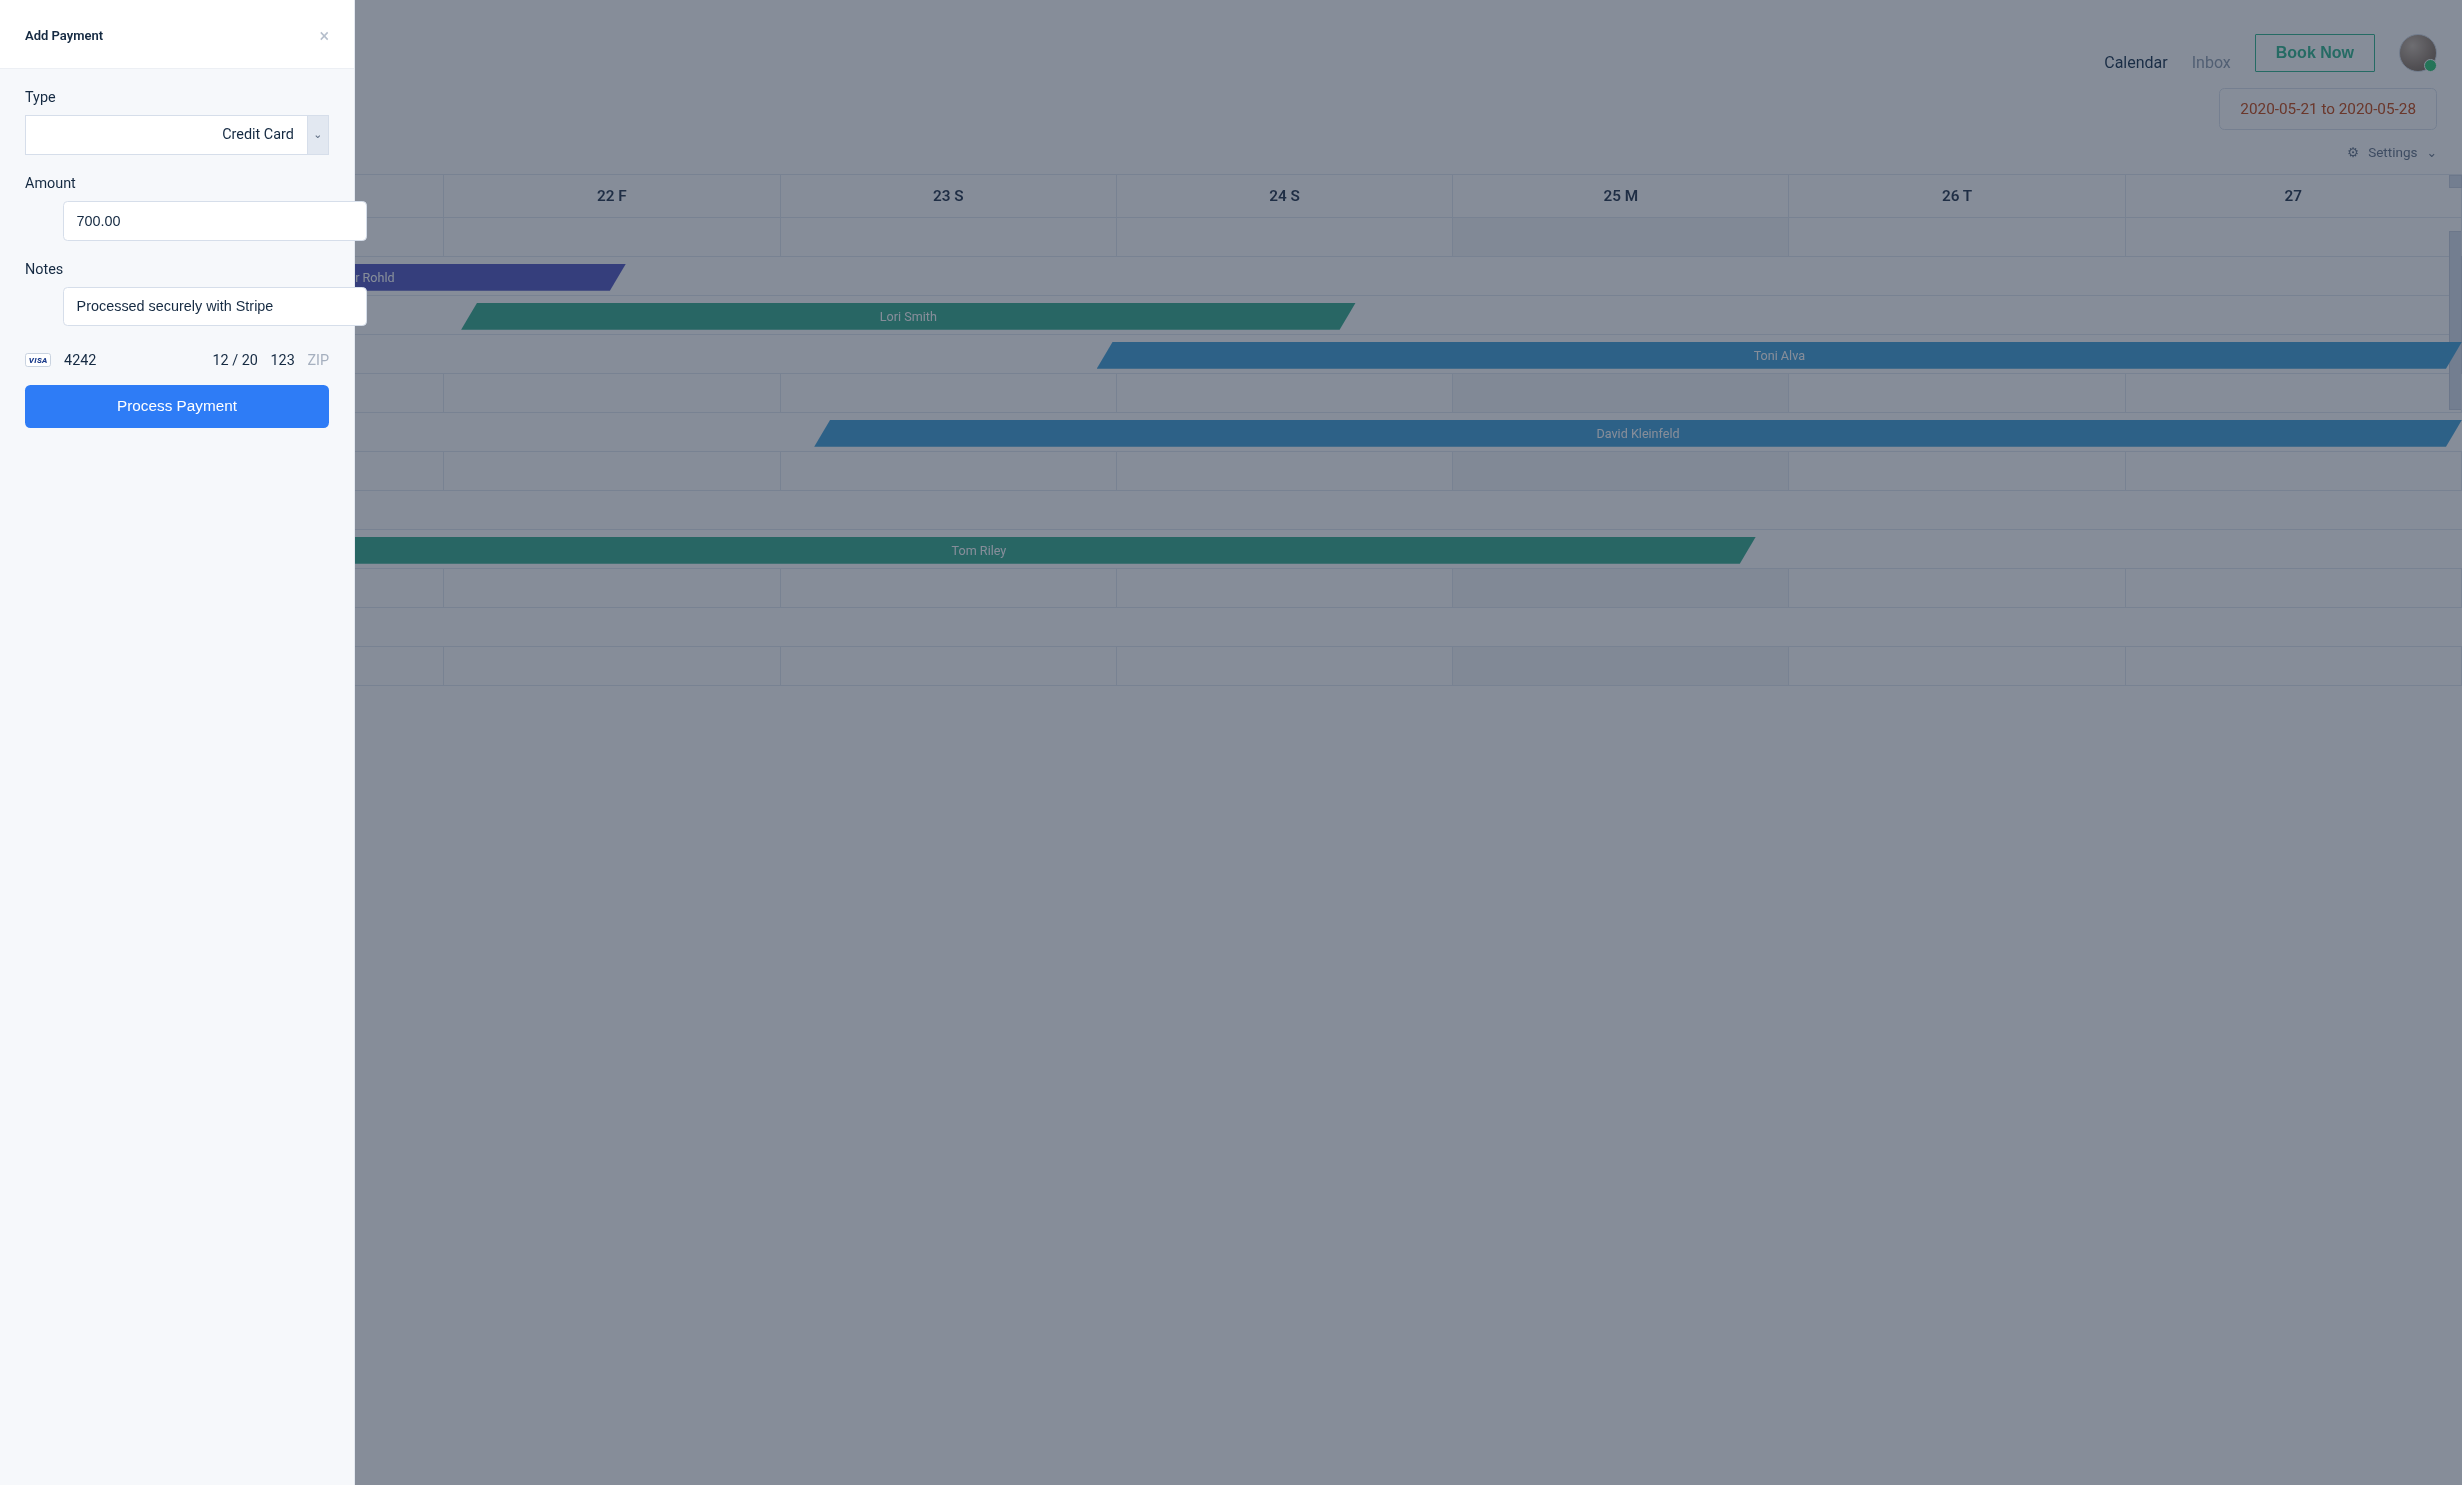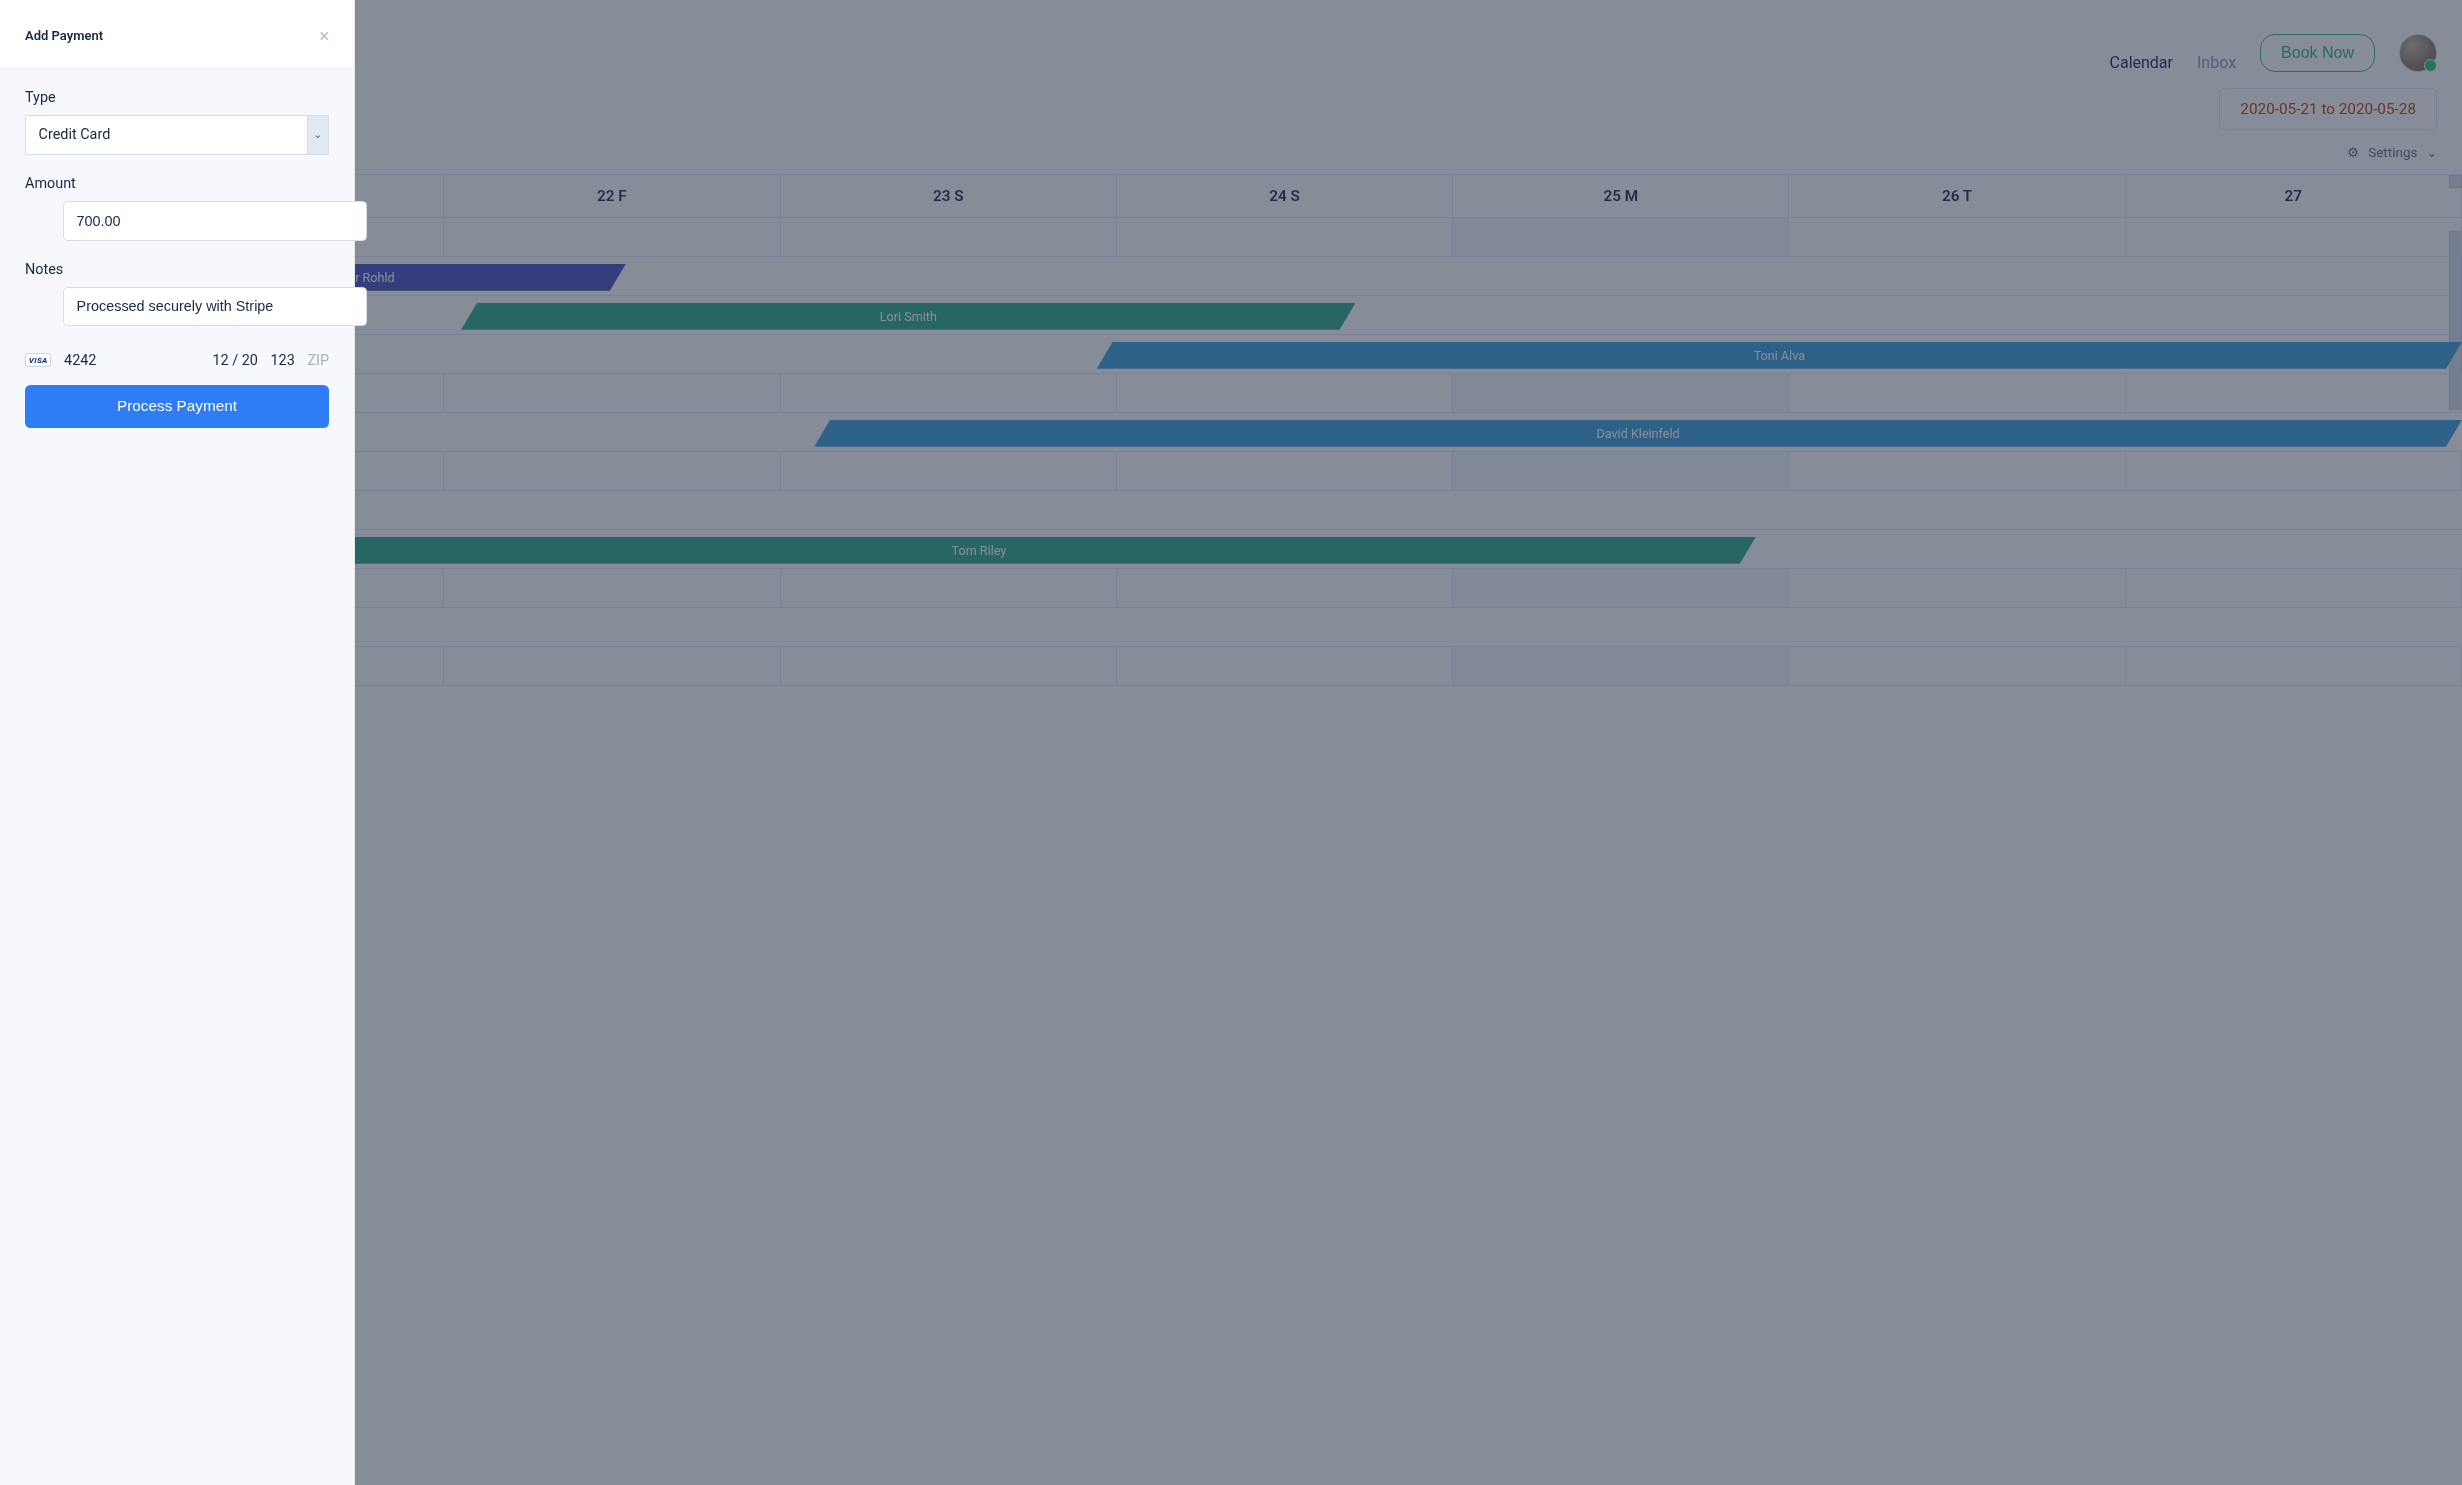--- a/index.html
+++ b/index.html
@@ -19,24 +19,25 @@
     padding: 0 25px;
     gap: 24px;
     background: #fff;
   }
   .topbar a.nav { color: #0f2a46; font-size: 16px; text-decoration: none; }
   .topbar a.nav.muted { color: #8a99ab; }
   .book-now {
     border: 0.9px solid #29b389;
     color: #29b389;
     background: #fff;
-    border-radius: 15px;
+    border-radius: 1px;
     padding: 9px 20px;
     font-size: 16px;
     cursor: pointer;
+    font-weight: bold;
   }
   .avatar {
     width: 38px; height: 38px; border-radius: 50%;
     background: radial-gradient(circle at 35% 30%, #c9b9a8 0%, #8e7a68 60%, #6b5a4a 100%);
     position: relative;
     border: 0.9px solid #d0d8e2;
   }
   .avatar::after {
     content: "";
     position: absolute; right: -0.9px; bottom: -0.9px;
@@ -153,21 +154,21 @@
   .panel-header h1 { font-size: 13px; font-weight: 600; color: #152a42; }
   .close-x { color: #b6bfcc; font-size: 18px; cursor: pointer; }
 
   .panel-body { background: #f6f8fb; padding: 20px 25px; flex: 1; }
 
   .field { margin-bottom: 20px; }
   .label { color: #152a42; font-size: 14.4px; margin-bottom: 9px; display: block; }
 
   .select-wrap {
     display: flex;
-    border: 0.9px solid #d6deea; border-radius: 0; overflow: hidden; background: #fef9c3;
+    border: 0.9px solid #d6deea; border-radius: 0; overflow: hidden; background: #fef9c3; text-align: right;
   }
   .select-wrap .sel {
     flex: 1; padding: 10.8px 12.6px; border: none; font-size: 14.4px; color: #152a42;
     outline: none; background: #fff;
   }
   .select-wrap .sel-btn {
     width: 21.5px; background: #e2e8f1; border-left: 0.9px solid #d6deea;
     display: flex; align-items: center; justify-content: center;
     color: #5c6b80; font-size: 10.8px; cursor: pointer;
   }

